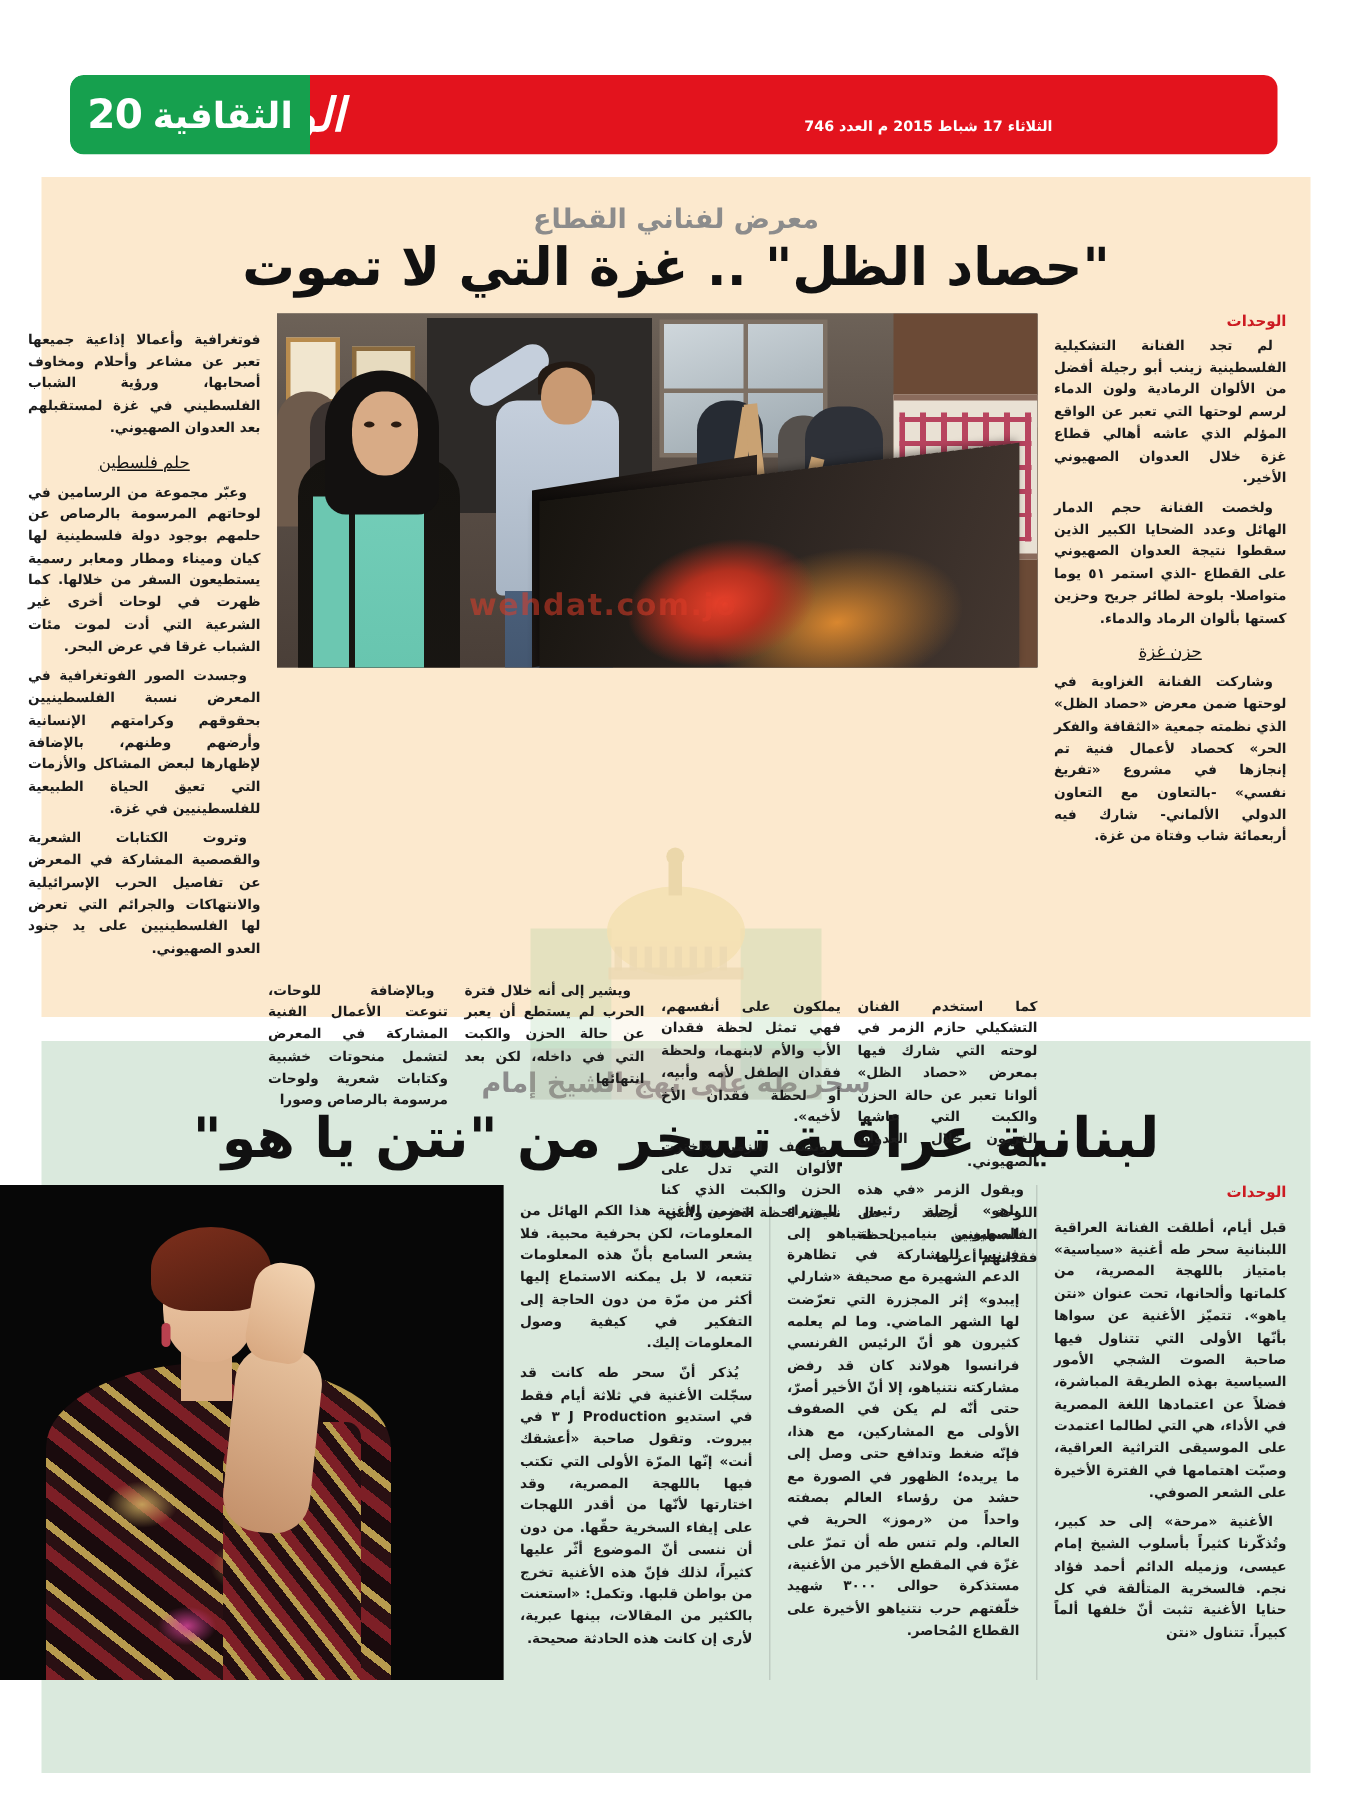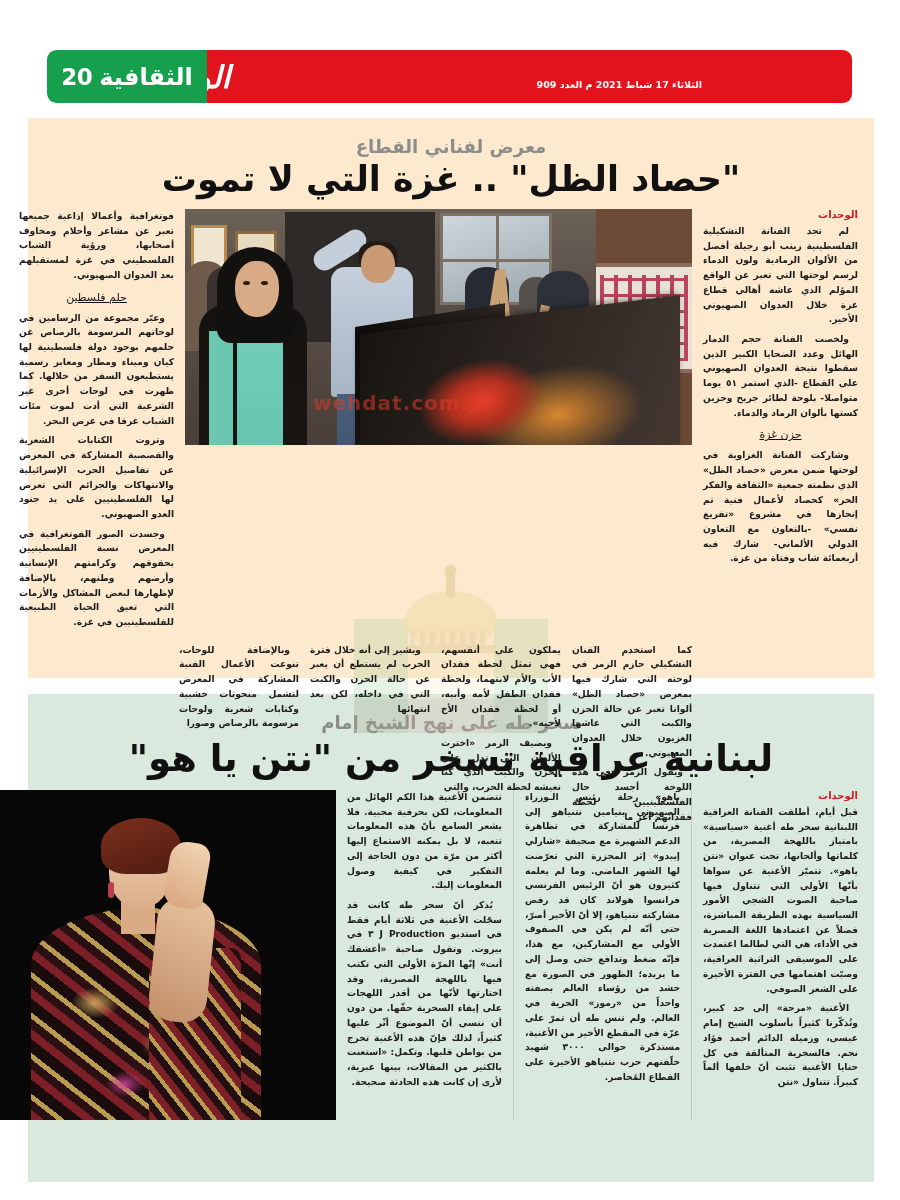--- a/index.html
+++ b/index.html
@@ -34,21 +34,21 @@
     display: flex;
     align-items: center;
     justify-content: center;
     gap: 7px;
     flex-direction: row-reverse;
     position: relative;
     z-index: 3;
   }
   .masthead-pagenum {
     color: #ffffff;
-    font-size: 23px;
+    font-size: 27px;
     font-weight: bold;
     letter-spacing: -0.5px;
     text-align: right;
   }
   .masthead-sectitle {
     color: #ffffff;
     font-size: 24px;
     font-weight: bold;
   }
   .masthead-red {
@@ -125,21 +125,21 @@
   }
   .col p {
     margin: 0 0 5px 0;
     font-size: 9.1px;
     line-height: 1.62;
     text-align: justify;
     color: #1b1b1b;
     font-weight: bold;
     text-indent: 9px;
   }
-  .col p.noind { text-indent: 0; }
+  .col p.noind { text-indent: 0; margin-top: 11px; }
   .byline {
     color: #cc1b22;
     font-size: 10px;
     font-weight: bold;
     text-align: right;
     margin: 0 0 4px 0;
   }
   .subhead {
     text-align: center;
     font-size: 11px;
@@ -378,21 +378,21 @@
 
 <div class="page">
 
   <div class="masthead">
     <div class="masthead-section">
       <span class="masthead-pagenum">20</span>
       <span class="masthead-sectitle">الثقافية</span>
     </div>
     <div class="masthead-red">
       <span class="masthead-logo">الوحدات</span>
-      <span class="masthead-date">الثلاثاء 17 شباط 2021 م العدد 909</span>
+      <span class="masthead-date">الثلاثاء 17 شباط 2015 م العدد 746</span>
     </div>
   </div>
 
   <div class="article article-cream">
     <div class="kicker">معرض لفناني القطاع</div>
     <div class="headline">"حصاد الظل" .. غزة التي لا تموت</div>
 
     <div class="article-body-wrap">
 
       <div class="watermark-emblem">
@@ -462,22 +462,22 @@
           <div class="pa-woman-eye" style="left:58px;top:72px;"></div>
           <div class="pa-woman-eye" style="left:76px;top:72px;"></div>
           <div class="pa-hand"></div>
           <div class="pa-watermark">wehdat.com.jo</div>
         </div>
 
         <div class="col">
           <p class="noind">فوتغرافية وأعمالا إذاعية جميعها تعبر عن مشاعر وأحلام ومخاوف أصحابها، ورؤية الشباب الفلسطيني في غزة لمستقبلهم بعد العدوان الصهيوني.</p>
           <div class="subhead">حلم فلسطين</div>
           <p>وعبّر مجموعة من الرسامين في لوحاتهم المرسومة بالرصاص عن حلمهم بوجود دولة فلسطينية لها كيان وميناء ومطار ومعابر رسمية يستطيعون السفر من خلالها. كما ظهرت في لوحات أخرى غير الشرعية التي أدت لموت مئات الشباب غرقا في عرض البحر.</p>
+          <p>وجسدت الصور الفوتغرافية في المعرض نسبة الفلسطينيين بحقوقهم وكرامتهم الإنسانية وأرضهم وطنهم، بالإضافة لإظهارها لبعض المشاكل والأزمات التي تعيق الحياة الطبيعية للفلسطينيين في غزة.</p>
           <p>وتروت الكتابات الشعرية والقصصية المشاركة في المعرض عن تفاصيل الحرب الإسرائيلية والانتهاكات والجرائم التي تعرض لها الفلسطينيين على يد جنود العدو الصهيوني.</p>
-          <p>وجسدت الصور الفوتغرافية في المعرض نسبة الفلسطينيين بحقوقهم وكرامتهم الإنسانية وأرضهم وطنهم، بالإضافة لإظهارها لبعض المشاكل والأزمات التي تعيق الحياة الطبيعية للفلسطينيين في غزة.</p>
         </div>
       </div>
 
       <div class="body-grid" style="margin-top:8px; justify-content:flex-start;">
         <div style="width:155px;flex:0 0 155px;"></div>
         <div class="col" style="width:120px;flex:0 0 120px;">
           <p class="noind">كما استخدم الفنان التشكيلي حازم الزمر في لوحته التي شارك فيها بمعرض «حصاد الظل» ألوانا تعبر عن حالة الحزن والكبت التي عاشها الغزيون خلال العدوان الصهيوني.</p>
           <p>ويقول الزمر «في هذه اللوحة أجسد حال الفلسطينيين لحظة فقدانهم أعز ما</p>
         </div>
         <div class="col" style="width:120px;flex:0 0 120px;">

